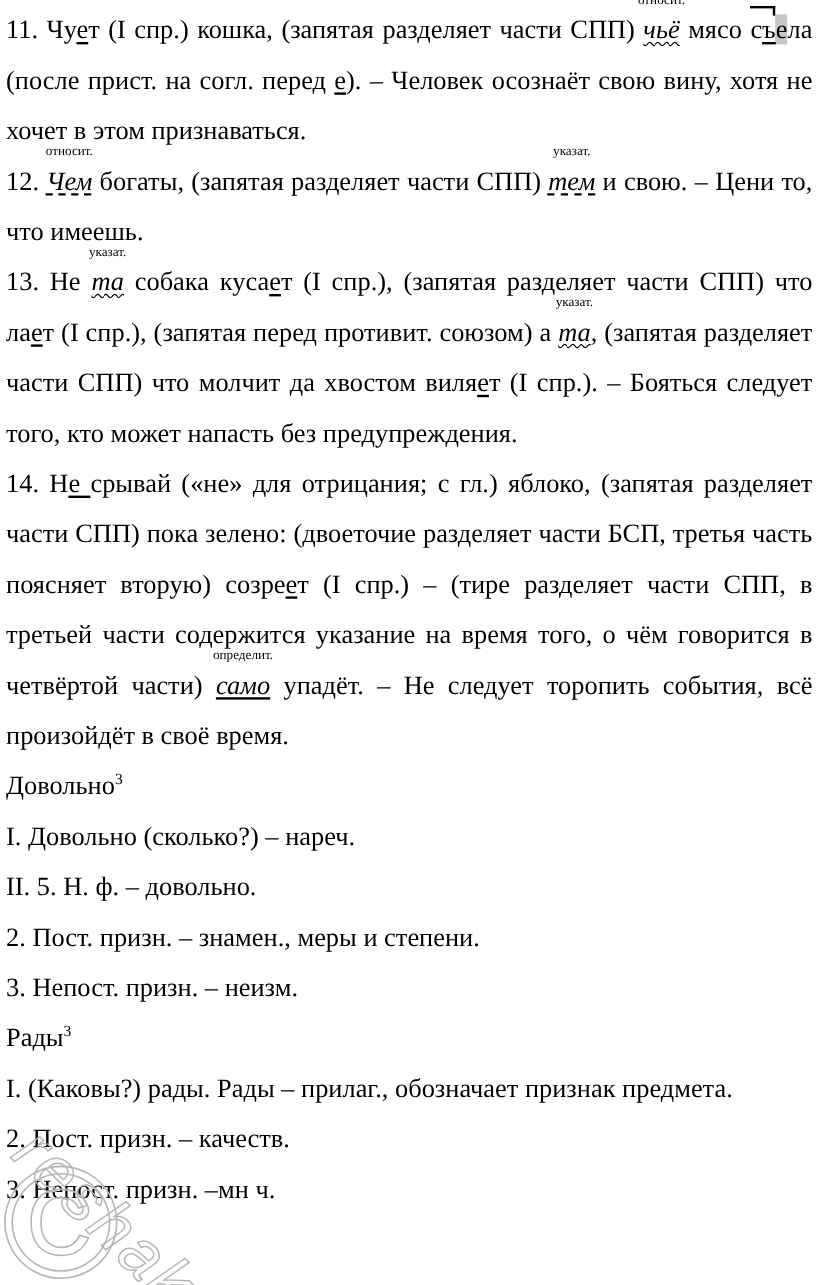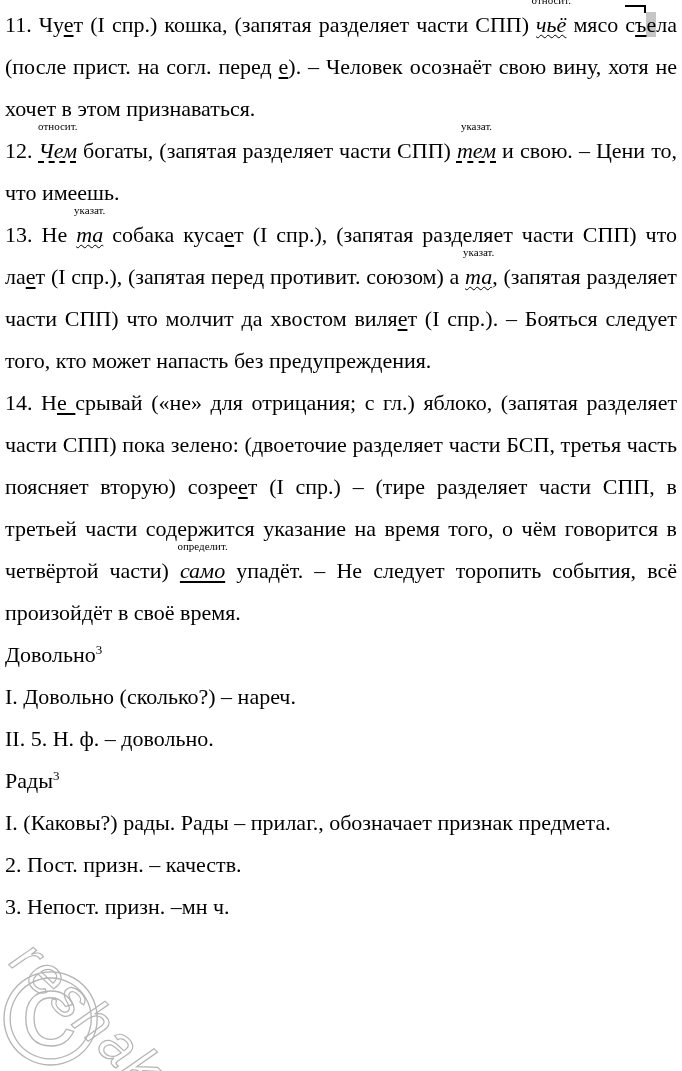--- a/index.html
+++ b/index.html
@@ -60,20 +60,22 @@
 <body>
 
 <main id="doc">
     <p class="para"><span class="run">11. Чу</span><span class="run u-solid">е</span><span class="run">т </span><span class="run it">(I спр.) </span><span class="run">кошка, </span><span class="run it">(запятая разделяет части СПП) </span><span data-label="относит." class="run u-wavy lbl">чьё</span><span class="run"> мясо </span><span class="run pfx">с</span><span class="run u-solid pfx pfx-end">ъ</span><span class="run hl">е</span><span class="run">ла </span><span class="run it">(после прист. на согл. перед </span><span class="run it u-solid">е</span><span class="run it">). </span><span class="run it">– Человек осознаёт свою вину, хотя не хочет в этом признаваться.</span></p>
     <p class="para"><span class="run">12. </span><span data-label="относит." class="run u-dashed lbl">Чем</span><span class="run"> богаты, </span><span class="run it">(запятая разделяет части СПП) </span><span data-label="указат." class="run u-dashed lbl">тем</span><span class="run"> и свою. </span><span class="run it">– Цени то, что имеешь.</span></p>
     <p class="para"><span class="run">13. Не </span><span data-label="указат." class="run u-wavy lbl">та</span><span class="run"> собака куса</span><span class="run u-solid">е</span><span class="run">т </span><span class="run it">(I спр.)</span><span class="run">, </span><span class="run it">(запятая разделяет части СПП) </span><span class="run">что ла</span><span class="run u-solid">е</span><span class="run">т </span><span class="run it">(I спр.)</span><span class="run">, </span><span class="run it">(запятая перед противит. союзом) </span><span class="run">а </span><span data-label="указат." class="run u-wavy lbl">та</span><span class="run">, </span><span class="run it">(запятая разделяет части СПП) </span><span class="run">что молчит да хвостом виля</span><span class="run u-solid">е</span><span class="run">т </span><span class="run it">(I спр.). </span><span class="run it">– Бояться следует того, кто может напасть без предупреждения.</span></p>
     <p class="para"><span class="run">14. Н</span><span class="run u-solid">е&nbsp;</span><span class="run">срывай </span><span class="run it">(«не» для отрицания; с гл.) </span><span class="run">яблоко, </span><span class="run it">(запятая разделяет части СПП) </span><span class="run">пока зелено: </span><span class="run it">(двоеточие разделяет части БСП, третья часть поясняет вторую) </span><span class="run">созре</span><span class="run u-solid">е</span><span class="run">т </span><span class="run it">(I спр.)</span><span class="run"> – </span><span class="run it">(тире разделяет части СПП, в третьей части содержится указание на время того, о чём говорится в четвёртой части) </span><span data-label="определит." class="run u-solid lbl">само</span><span class="run"> упадёт. </span><span class="run it">– Не следует торопить события, всё произойдёт в своё время.</span></p>
     <p class="para"><span class="run">Довольно</span><sup class="run">3</sup></p>
     <p class="para"><span class="run">I. Довольно (сколько?) – нареч.</span></p>
     <p class="para"><span class="run">II. 5. Н. ф. – довольно.</span></p>
+    <p class="para"><span class="run">2. Пост. призн. – знамен., меры и степени.</span></p>
+    <p class="para"><span class="run">3. Непост. призн. – неизм.</span></p>
     <p class="para"><span class="run">Рады</span><sup class="run">3</sup></p>
     <p class="para"><span class="run">I. (Каковы?) рады. Рады – прилаг., обозначает признак предмета.</span></p>
     <p class="para"><span class="run">2. Пост. призн. – качеств.</span></p>
     <p class="para"><span class="run">3. Непост. призн. –мн ч.</span></p>
   </main>
 
 <svg id="watermark" width="400" height="149" viewBox="0 0 400 149">
   <text x="2" y="142" font-size="132" font-family="Liberation Sans, sans-serif" fill="none" stroke="#b5b5b5" stroke-width="1.3">©</text>
   <text x="8" y="42" transform="rotate(44 8 42)" font-size="56" font-family="Liberation Sans, sans-serif" font-style="italic" letter-spacing="3" fill="none" stroke="#b5b5b5" stroke-width="1.2">reshak.ru</text>
 </svg>

